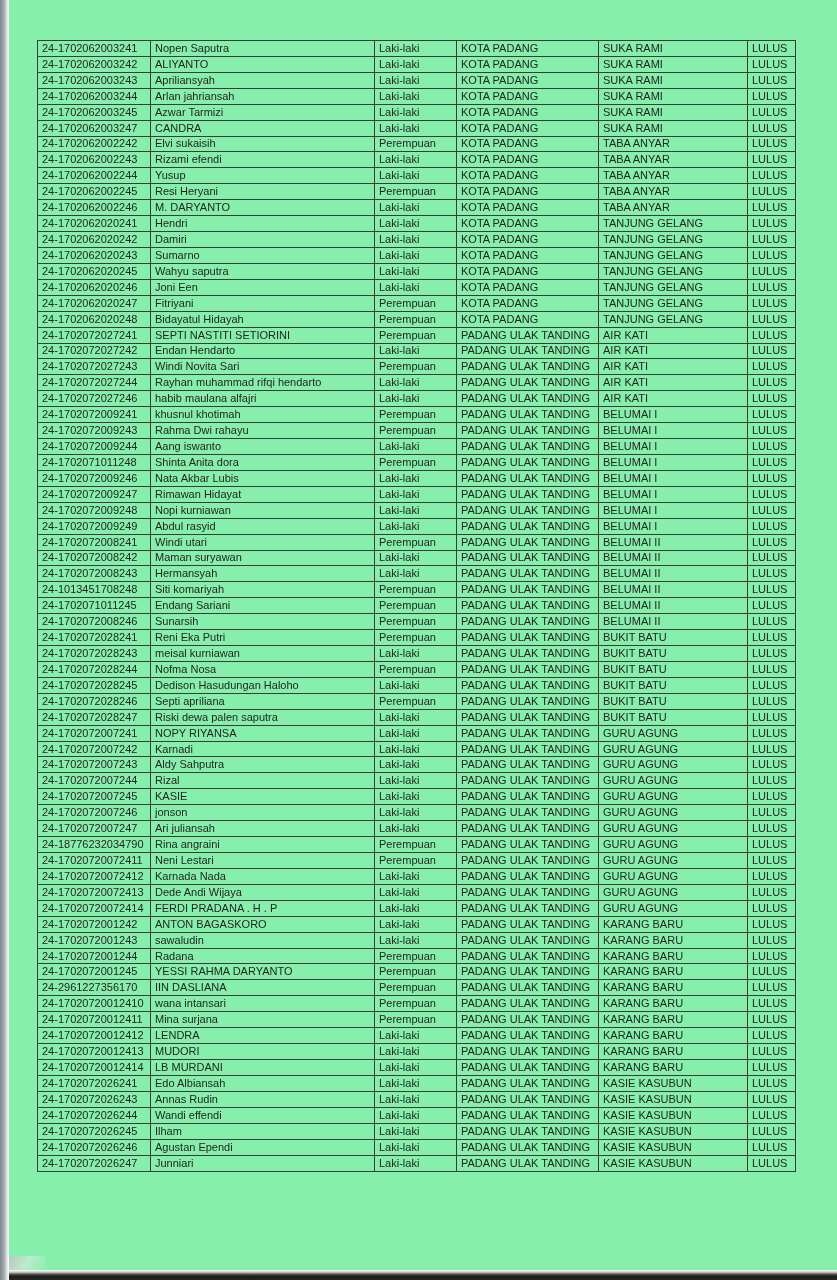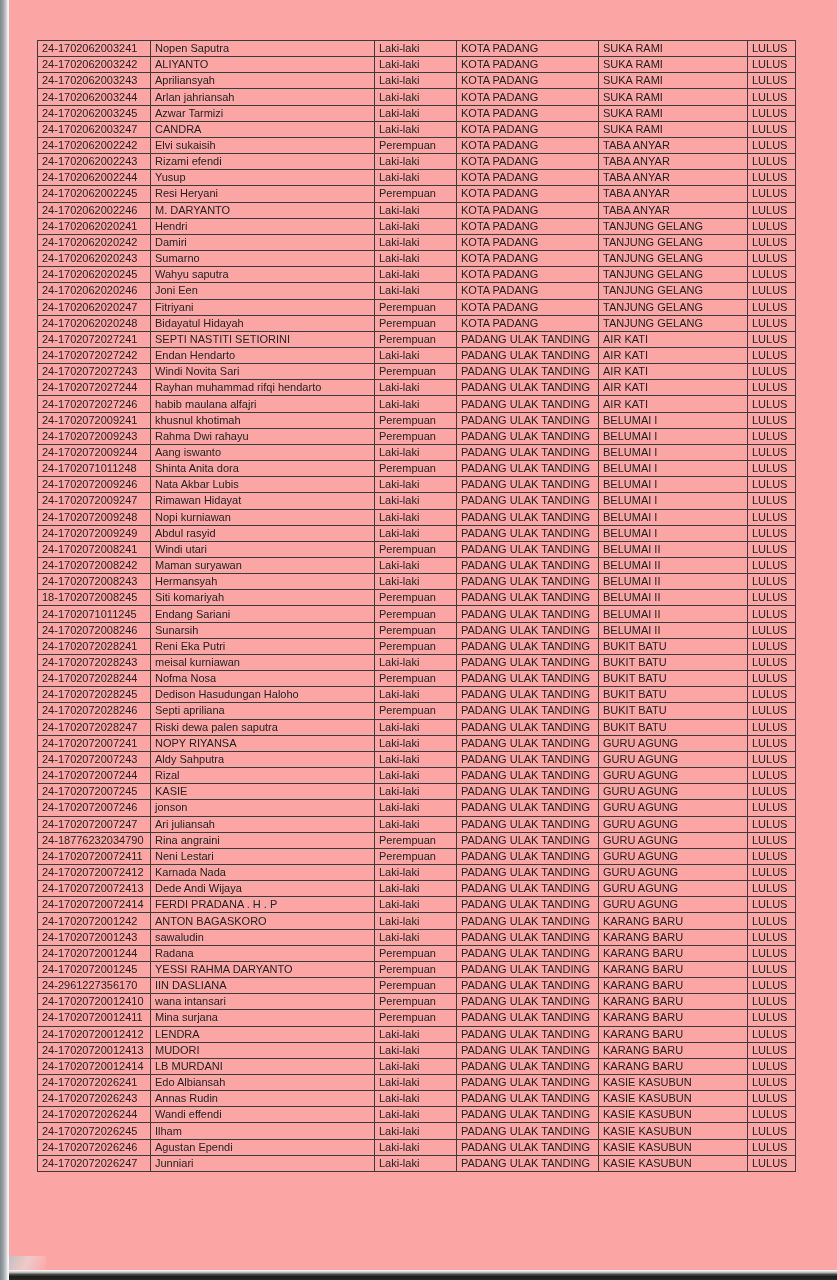--- a/index.html
+++ b/index.html
@@ -4,21 +4,21 @@
 <style>
   html, body {
     margin: 0;
     padding: 0;
     background: #ffffff;
   }
   .page {
     position: relative;
     width: 837px;
     height: 1280px;
-    background: #fca5a5;
+    background: #86efac;
     overflow: hidden;
     font-family: "Liberation Sans", sans-serif;
   }
   
   .edge-left {
     position: absolute;
     left: 0; top: 0;
     width: 9px; height: 100%;
     background: linear-gradient(to right, #82888d 0%, #9aa1a6 35%, #c7cccf 65%, #f2f3f3 88%, #fdfdfc 100%);
     z-index: 3;
@@ -352,21 +352,21 @@
         </tr>
         <tr>
           <td>24-1702072008243</td>
           <td>Hermansyah</td>
           <td>Laki-laki</td>
           <td>PADANG ULAK TANDING</td>
           <td>BELUMAI II</td>
           <td>LULUS</td>
         </tr>
         <tr>
-          <td>18-1702072008245</td>
+          <td>24-1013451708248</td>
           <td>Siti komariyah</td>
           <td>Perempuan</td>
           <td>PADANG ULAK TANDING</td>
           <td>BELUMAI II</td>
           <td>LULUS</td>
         </tr>
         <tr>
           <td>24-1702071011245</td>
           <td>Endang Sariani</td>
           <td>Perempuan</td>
@@ -426,20 +426,28 @@
           <td>24-1702072028247</td>
           <td>Riski dewa palen saputra</td>
           <td>Laki-laki</td>
           <td>PADANG ULAK TANDING</td>
           <td>BUKIT BATU</td>
           <td>LULUS</td>
         </tr>
         <tr>
           <td>24-1702072007241</td>
           <td>NOPY RIYANSA</td>
+          <td>Laki-laki</td>
+          <td>PADANG ULAK TANDING</td>
+          <td>GURU AGUNG</td>
+          <td>LULUS</td>
+        </tr>
+        <tr>
+          <td>24-1702072007242</td>
+          <td>Karnadi</td>
           <td>Laki-laki</td>
           <td>PADANG ULAK TANDING</td>
           <td>GURU AGUNG</td>
           <td>LULUS</td>
         </tr>
         <tr>
           <td>24-1702072007243</td>
           <td>Aldy Sahputra</td>
           <td>Laki-laki</td>
           <td>PADANG ULAK TANDING</td>

